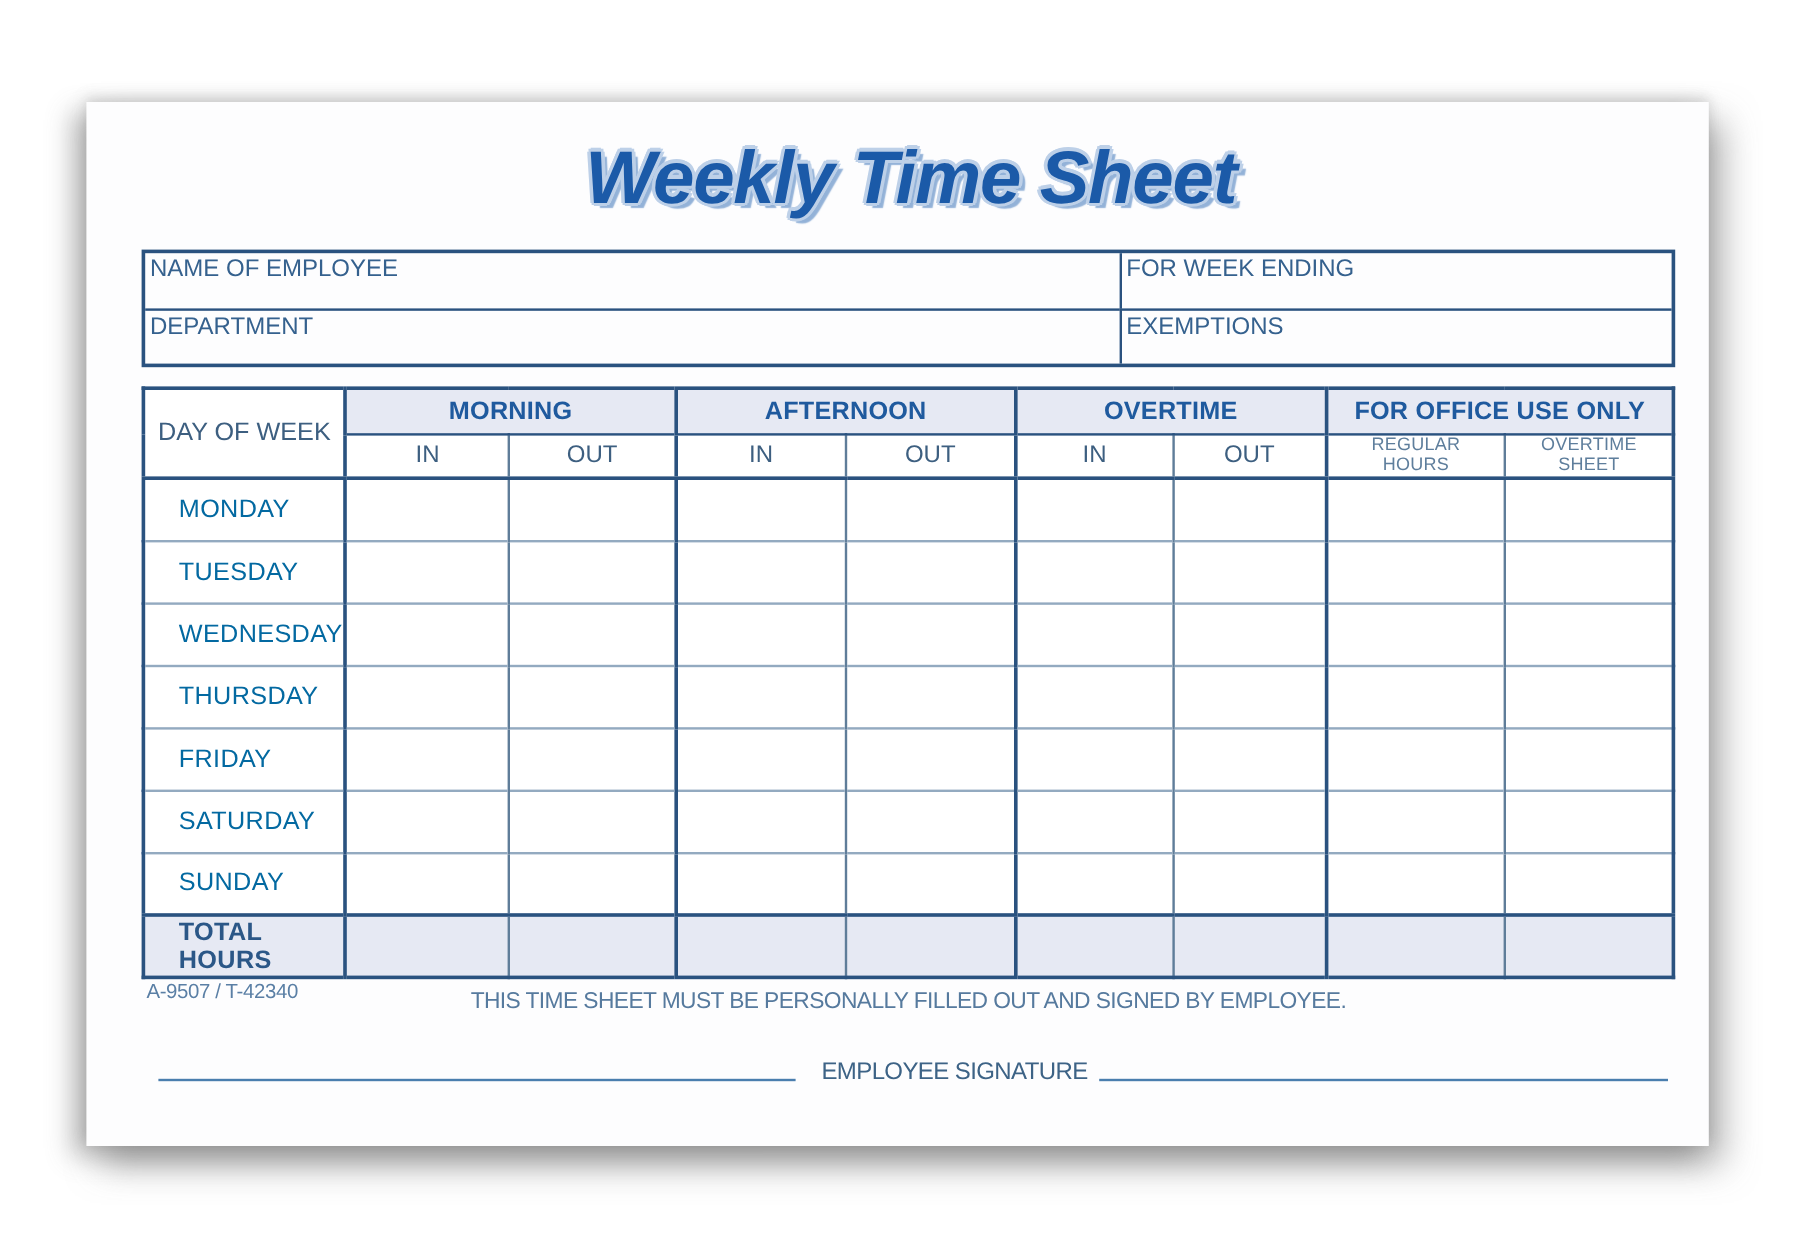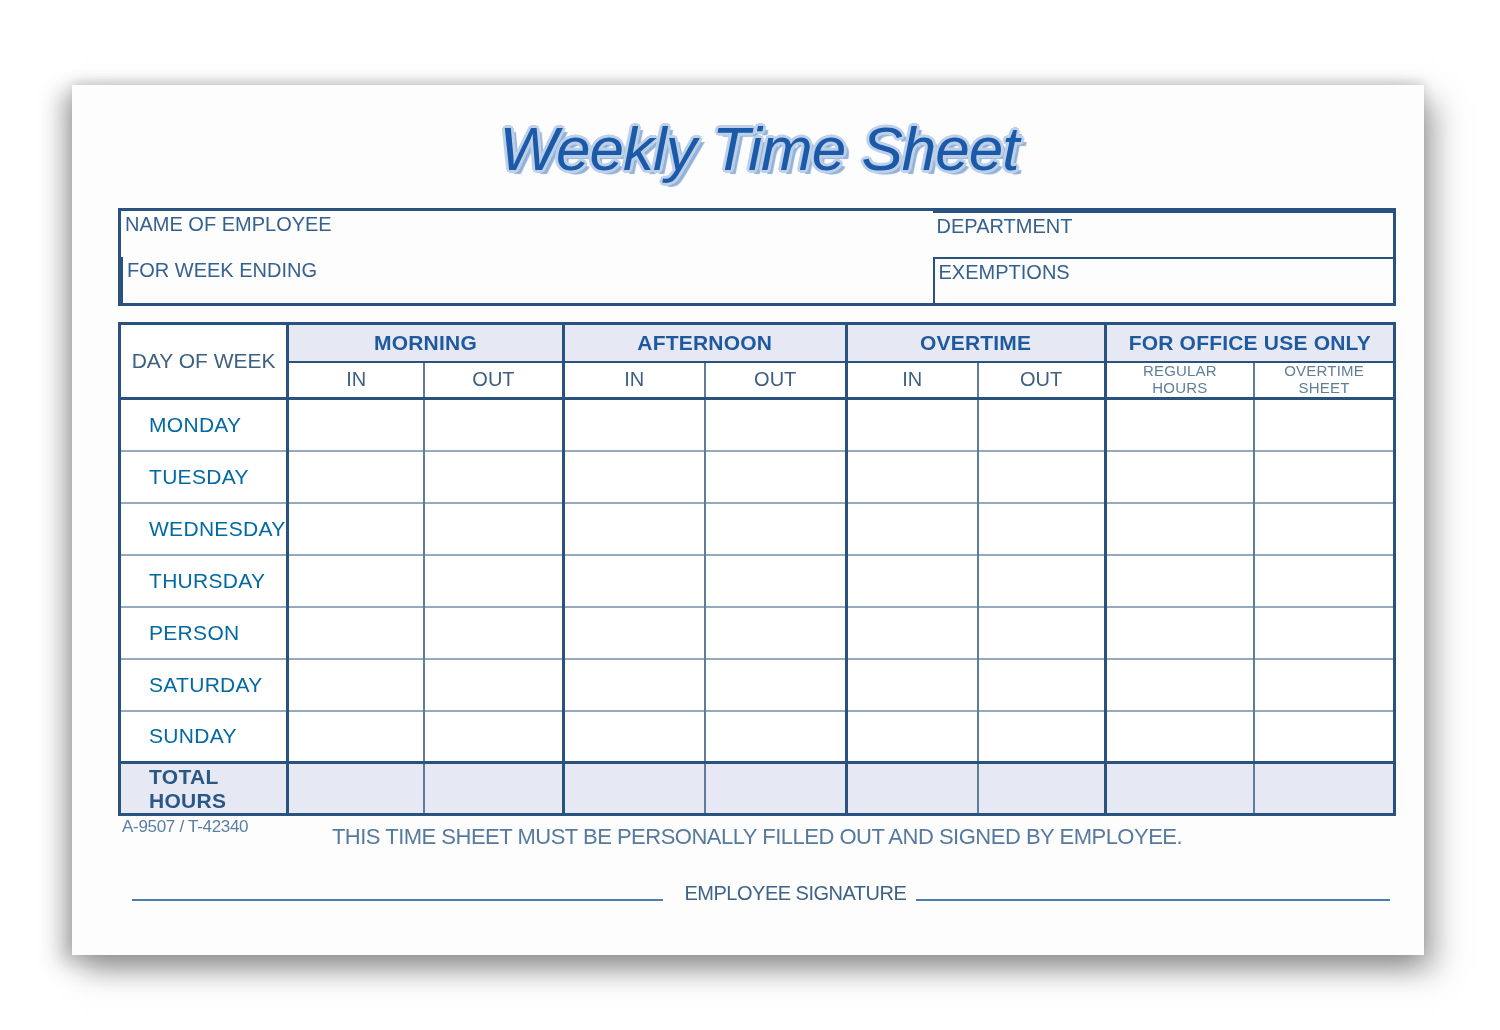--- a/index.html
+++ b/index.html
@@ -16,21 +16,21 @@
   .stage{position:relative;width:1500px;height:1030px;background:#ffffff;overflow:hidden;}
   .paper{
     position:absolute;left:72px;top:85px;width:1352px;height:870px;
     background:#fdfdfe;
     box-shadow:-12px 8px 20px rgba(110,110,110,.45),
                12px 16px 28px rgba(105,105,105,.55),
                0 -4px 10px rgba(150,150,150,.30);
   }
   .title{
     position:absolute;top:28px;left:0;width:100%;padding-left:22px;
-    text-align:center;font-size:62px;font-weight:normal;font-style:italic;
+    text-align:center;font-size:62px;font-weight:bold;font-style:italic;
     letter-spacing:-1px;color:var(--title-blue);
     text-shadow:3px 0 0 #bdd0e8,-3px 0 0 #bdd0e8,0 3px 0 #bdd0e8,0 -3px 0 #bdd0e8,
                 2px 2px 0 #bdd0e8,-2px -2px 0 #bdd0e8,2px -2px 0 #bdd0e8,-2px 2px 0 #bdd0e8,
                 5px 4px 1px #93b2d8;
   }
   .info-box{
     position:absolute;left:46px;top:123px;width:1278px;height:98px;
     border:3px solid var(--dark);display:grid;
     grid-template-columns:63.8% 36.2%;grid-template-rows:1fr 1fr;
   }
@@ -60,21 +60,21 @@
   tbody td{height:52px;background:#ffffff;}
   tbody tr + tr td{border-top:2px solid var(--thin-h);}
   td.day-cell{text-align:left;padding-left:28px;font-size:21px;color:#0369a1;letter-spacing:.3px;}
   tr.total-row td{border-top:3px solid var(--dark);background:var(--fill);height:52px;}
   td.total-label{font-weight:bold;color:#2b5787;font-size:21px;text-align:left;padding-left:28px;letter-spacing:.3px;}
   .b-thick{border-left:3px solid var(--dark);}
   .b-thin{border-left:2px solid var(--thin-v);}
   .form-number{position:absolute;left:50px;top:732px;font-size:17px;color:#5a7fa5;letter-spacing:-.3px;}
   .notice{position:absolute;left:46px;top:735px;width:1278px;text-align:center;}
   .notice-1{font-weight:bold;font-size:20.5px;color:#2b5787;letter-spacing:-.6px;}
-  .notice-2{font-size:22px;color:#567a9e;letter-spacing:-.5px;margin-top:4px;}
+  .notice-2{font-size:19px;color:#567a9e;letter-spacing:-.5px;margin-top:4px;}
   .sig-row{
     position:absolute;left:50px;top:797px;width:1268px;
     display:flex;align-items:flex-end;font-size:20px;color:#3d6386;letter-spacing:-.5px;
   }
   .sig-label{white-space:nowrap;}
   .sig-label.second{margin-left:22px;}
   .sig-line{flex:1;border-bottom:2px solid #4a7eae;margin:0 0 4px 10px;height:1px;}
   .sig-line.first{flex:1.12;}
 </style>
 </head>
@@ -82,25 +82,25 @@
 
 <div class="stage">
   <div class="paper">
 
     <h1 class="title">Weekly Time Sheet</h1>
 
     <div class="info-box">
       <div class="info-cell r1 c1">
         <span>NAME OF EMPLOYEE</span>
       </div>
+      <div class="info-cell r1 c2">
+        <span>FOR WEEK ENDING</span>
+      </div>
       <div class="info-cell r2 c1">
         <span>DEPARTMENT</span>
-      </div>
-      <div class="info-cell r1 c2">
-        <span>FOR WEEK ENDING</span>
       </div>
       <div class="info-cell r2 c2">
         <span>EXEMPTIONS</span>
       </div>
     </div>
 
     <table class="timesheet">
       <colgroup>
         <col style="width:13.2%">
           <col style="width:10.7%">
@@ -170,21 +170,21 @@
           <td class="b-thick"></td>
           <td class="b-thin"></td>
           <td class="b-thick"></td>
           <td class="b-thin"></td>
           <td class="b-thick"></td>
           <td class="b-thin"></td>
           <td class="b-thick"></td>
           <td class="b-thin"></td>
         </tr>
         <tr>
-          <td class="day-cell">PERSON</td>
+          <td class="day-cell">FRIDAY</td>
           <td class="b-thick"></td>
           <td class="b-thin"></td>
           <td class="b-thick"></td>
           <td class="b-thin"></td>
           <td class="b-thick"></td>
           <td class="b-thin"></td>
           <td class="b-thick"></td>
           <td class="b-thin"></td>
         </tr>
         <tr>

